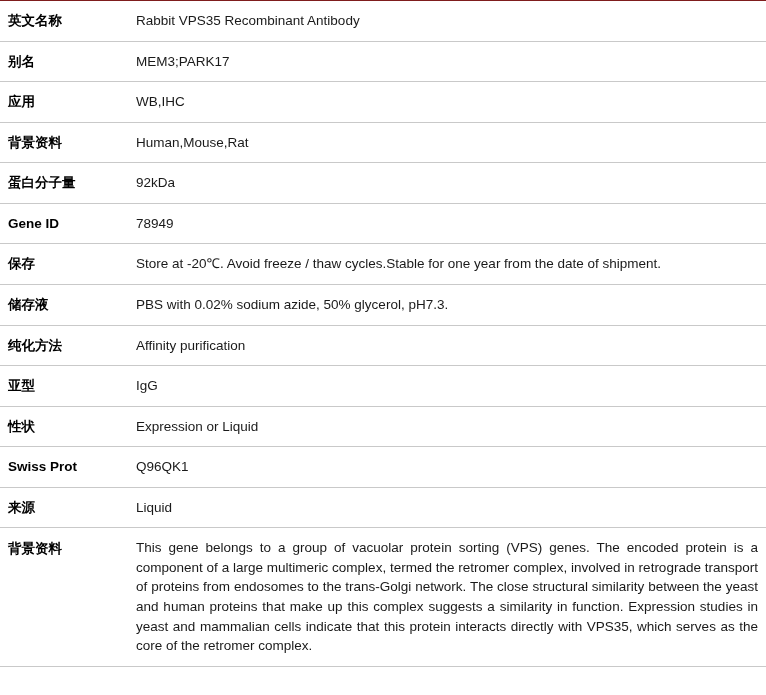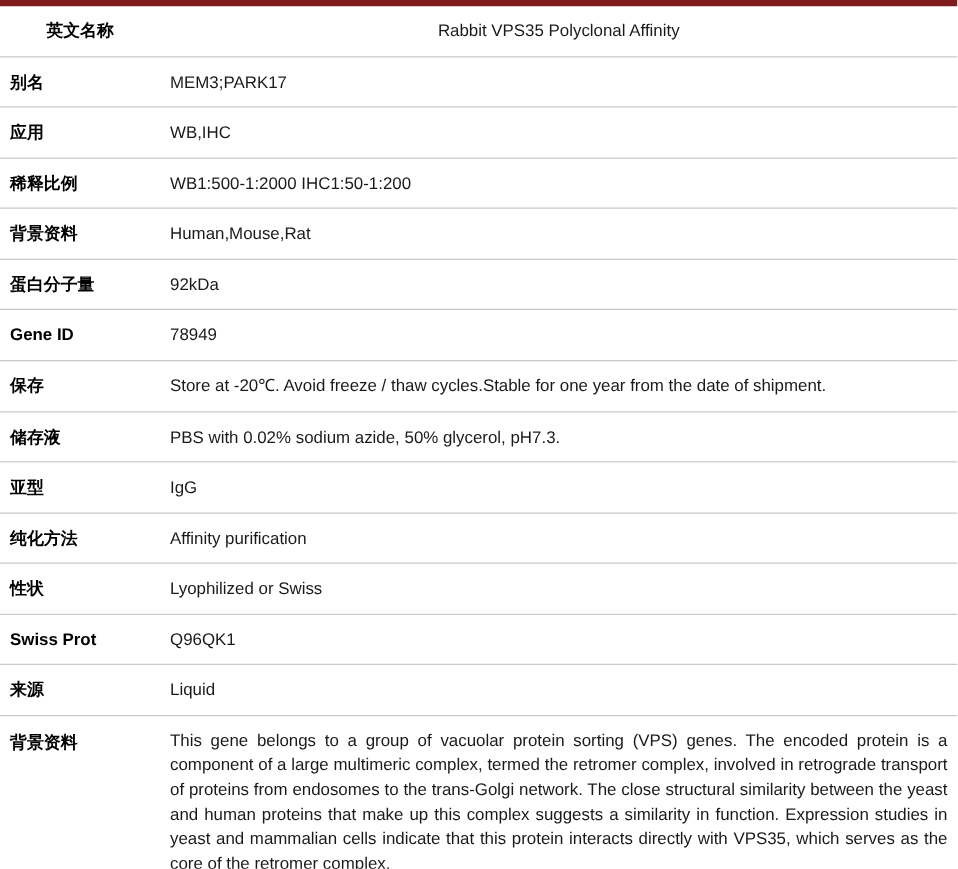--- a/index.html
+++ b/index.html
@@ -15,22 +15,21 @@
   }
   .spec-table {
     width: 766px;
     border-collapse: collapse;
     table-layout: fixed;
   }
   .spec-table tr {
     border-bottom: 1px solid #c9c9c9;
   }
   .spec-table tr:first-child {
-    border-top: 5px solid #7f1d1d;
-    text-align: center;
+    border-top: 1px solid #7f1d1d;
   }
   .spec-table td {
     vertical-align: top;
     padding: 10px 8px 10px 8px;
     font-size: 13.5px;
     line-height: 1.45;
   }
   .label-cell {
     width: 112px;
     font-weight: bold;
@@ -56,33 +55,29 @@
     padding-top: 11px;
   }
 </style>
 </head>
 <body>
 
 <table class="spec-table">
   <tbody>
     <tr class="row-bg">
       <td class="label-cell">英文名称</td>
-      <td class="value-cell">Rabbit VPS35 Polyclonal Affinity</td>
+      <td class="value-cell">Rabbit VPS35 Recombinant Antibody</td>
     </tr>
     <tr class="row-bg">
       <td class="label-cell">别名</td>
       <td class="value-cell">MEM3;PARK17</td>
     </tr>
     <tr class="row-bg">
       <td class="label-cell">应用</td>
       <td class="value-cell">WB,IHC</td>
-    </tr>
-    <tr class="row-bg">
-      <td class="label-cell">稀释比例</td>
-      <td class="value-cell">WB1:500-1:2000 IHC1:50-1:200</td>
     </tr>
     <tr class="row-bg">
       <td class="label-cell">背景资料</td>
       <td class="value-cell">Human,Mouse,Rat</td>
     </tr>
     <tr class="row-bg">
       <td class="label-cell">蛋白分子量</td>
       <td class="value-cell">92kDa</td>
     </tr>
     <tr class="row-bg">
@@ -91,30 +86,30 @@
     </tr>
     <tr class="row-bg">
       <td class="label-cell">保存</td>
       <td class="value-cell">Store at -20℃. Avoid freeze / thaw cycles.Stable for one year from the date of shipment.</td>
     </tr>
     <tr class="row-bg">
       <td class="label-cell">储存液</td>
       <td class="value-cell">PBS with 0.02% sodium azide, 50% glycerol, pH7.3.</td>
     </tr>
     <tr class="row-bg">
+      <td class="label-cell">纯化方法</td>
+      <td class="value-cell">Affinity purification</td>
+    </tr>
+    <tr class="row-bg">
       <td class="label-cell">亚型</td>
       <td class="value-cell">IgG</td>
     </tr>
     <tr class="row-bg">
-      <td class="label-cell">纯化方法</td>
-      <td class="value-cell">Affinity purification</td>
-    </tr>
-    <tr class="row-bg">
       <td class="label-cell">性状</td>
-      <td class="value-cell">Lyophilized or Swiss</td>
+      <td class="value-cell">Expression or Liquid</td>
     </tr>
     <tr class="row-bg">
       <td class="label-cell">Swiss Prot</td>
       <td class="value-cell">Q96QK1</td>
     </tr>
     <tr class="row-bg">
       <td class="label-cell">来源</td>
       <td class="value-cell">Liquid</td>
     </tr>
     <tr class="row-bg desc-row">

